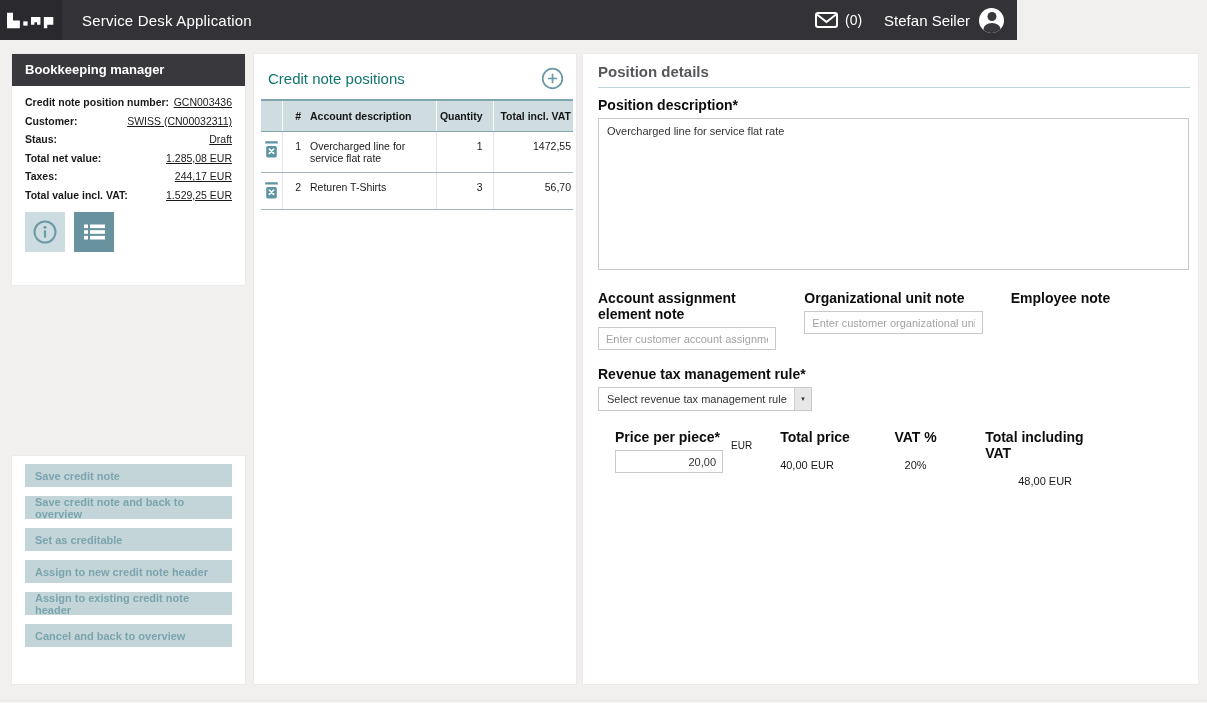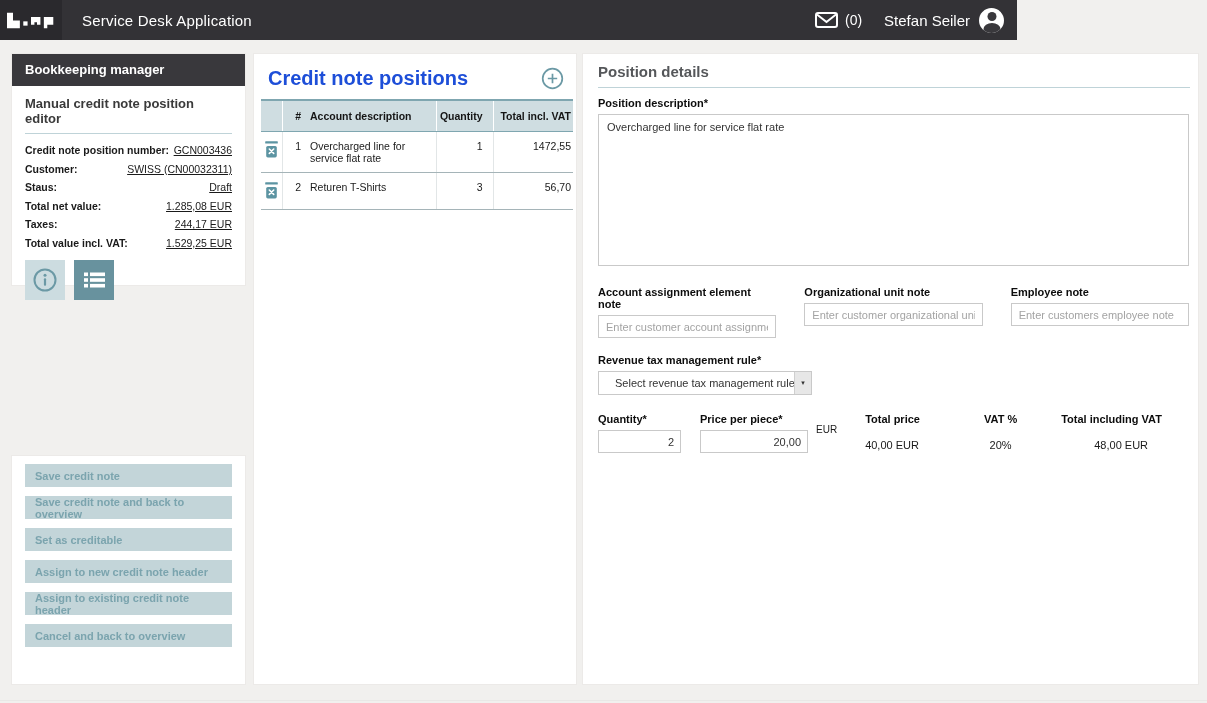--- a/index.html
+++ b/index.html
@@ -48,67 +48,67 @@
   .cmd-title { font-size:14.5px; font-weight:bold; color:#333; padding-bottom:6px; border-bottom:1px solid #bfd3d8; margin-bottom:10px; }
   .cmd-btn {
     display:block; width:100%; height:23px; margin-bottom:9px; border:none;
     background:#c3d5d9; color:#7ba4ae; font-weight:bold; font-size:11px;
     text-align:left; padding:0 10px; font-family:inherit; cursor:pointer;
   }
 
   
   .pos-card { left:253px; top:53px; width:324px; height:632px; }
   .panel-head { display:flex; align-items:center; justify-content:space-between; padding:13px 12px 9px 14px; }
-  .panel-title { font-size:20px; font-weight:bold; color:#1d4ed8; }
+  .panel-title { font-size:15px; font-weight:normal; color:#0f766e; }
   .pos-table { table-layout:fixed; border-collapse:collapse; width:312px; margin:0 5px 0 7px; font-size:10.5px; border-top:2px solid #7fa6b0; }
   .pos-table thead tr { background:#cfdde1; height:31px; }
   .pos-table th { font-weight:bold; color:#151515; border-bottom:1px solid #7fa6b0; }
   .pos-table td { border-bottom:1px solid #a5b4b8; padding-top:8px; padding-bottom:8px; vertical-align:top; }
   .c-trash { width:21px; text-align:center; }
   .c-num   { width:22px; text-align:right; padding-right:3px; }
   .c-desc  { text-align:left; padding-left:6px; padding-right:4px; }
   .c-qty   { width:57px; text-align:right; padding-right:10px; }
   .c-total { width:80px; text-align:right; padding-right:2px; }
   .pos-table th.c-trash, .pos-table th.c-desc, .pos-table th.c-qty { border-right:1px solid #fff; }
   .pos-table td.c-trash, .pos-table td.c-desc, .pos-table td.c-qty { border-right:1px solid #e2e6e7; }
   .trash-btn { background:none; border:none; cursor:pointer; padding:0; line-height:0; }
 
   
   .det-card { left:582px; top:53px; width:617px; height:632px; padding:9px 11px 0 15px; }
   .det-title { font-size:15px; font-weight:bold; color:#55575a; padding-bottom:7px; border-bottom:1px solid #bfd3d8; margin-bottom:9px; margin-right:-3px; }
-  .form-label { font-weight:bold; font-size:11px; color:#0d0d0d; margin-bottom:5px; }
+  .form-label { font-weight:bold; font-size:14px; color:#0d0d0d; margin-bottom:5px; }
   .desc-area {
     width:591px; height:152px; border:1px solid #c9c9c9; resize:none;
     font-family:inherit; font-size:11px; color:#333; padding:6px 8px;
   }
   .notes-row { display:flex; gap:28px; margin-top:16px; width:591px; }
   .note-field { flex:1 1 0; }
   .text-input {
     width:100%; height:23px; border:1px solid #c9c9c9; font-family:inherit;
     font-size:11px; color:#333; padding:0 7px; background:#fff;
   }
   .text-input::placeholder { color:#a3a3a3; }
   .tax-section { margin-top:16px; }
   .tax-select {
     width:214px; height:24px; border:1px solid #c9c9c9; background:#fff;
-    display:flex; align-items:center; font-size:11px; color:#333; cursor:pointer;padding-left:8px;
+    display:flex; align-items:center; font-size:11px; color:#333; cursor:pointer;
   }
   .tax-select .sel-text { flex:1; padding-left:8px; white-space:nowrap; overflow:hidden; }
   .sel-arrow-box { width:17px; height:22px; background:#e7e7e7; border-left:1px solid #cfcfcf; display:flex; align-items:center; justify-content:center; font-size:7px; color:#333; flex:0 0 auto; }
   .qty-row { display:flex; margin-top:18px; align-items:flex-start; }
   .qty-col { width:85px; }
   .qty-input { width:83px; height:23px; text-align:right; padding-right:6px; }
   .price-col { width:110px; margin-left:17px; }
   .price-input { width:108px; height:23px; text-align:right; padding-right:6px; }
   .eur-label { font-size:10px; padding-top:11px; margin-left:6px; }
   .stat-col { font-size:11px; }
   .stat-val { padding-top:9px; font-size:11px; color:#1a1a1a; }
   .col-totalprice { margin-left:28px; width:80px; }
   .col-vat { margin-left:28px; width:55px; text-align:center; }
-  .col-totalvat { margin-left:33px; width:120px; text-align:center; }
+  .col-totalvat { margin-left:42px; width:120px; text-align:center; }
   .col-totalvat .form-label { text-align:left; }
 
   .bottom-line { position:absolute; left:0; top:700px; width:1207px; height:1px; background:#e9e8e6; }
 
   svg { display:block; }
 </style>
 </head>
 <body>
 
 <div class="app-header">
@@ -133,21 +133,20 @@
     <span class="avatar">
       <span class="head"></span>
         <span class="torso"></span>
     </span>
   </div>
 </div>
 
 <div class="card bk-card">
   <div class="bk-head">Bookkeeping manager</div>
   <div class="bk-body">
-    <div class="editor-title">Manual credit note position editor</div>
 
     <div class="kv-row">
       <span class="kv-label">Credit note position number:</span>
       <span class="kv-value">GCN003436</span>
     </div>
     <div class="kv-row">
       <span class="kv-label">Customer:</span>
       <span class="kv-value">SWISS (CN00032311)</span>
     </div>
     <div class="kv-row">
@@ -280,37 +279,32 @@
     <div class="note-field">
       <div class="form-label">Account assignment element note</div>
       <input class="text-input" type="text" placeholder="Enter customer account assignment el..." style="">
     </div>
     <div class="note-field">
       <div class="form-label">Organizational unit note</div>
       <input class="text-input" type="text" placeholder="Enter customer organizational unit" style="">
     </div>
     <div class="note-field">
       <div class="form-label">Employee note</div>
-      <input class="text-input" type="text" placeholder="Enter customers employee note" style="">
     </div>
   </div>
 
   <div class="tax-section">
     <div class="form-label">Revenue tax management rule*</div>
     <div class="tax-select">
       <span class="sel-text">Select revenue tax management rule</span>
       <span class="sel-arrow-box">▾</span>
     </div>
   </div>
 
   <div class="qty-row">
-    <div class="qty-col">
-      <div class="form-label">Quantity*</div>
-      <input class="text-input qty-input" type="text" value="2" style="">
-    </div>
     <div class="price-col">
       <div class="form-label">Price per piece*</div>
       <input class="text-input price-input" type="text" value="20,00" style="">
     </div>
     <div class="eur-label">EUR</div>
     <div class="stat-col col-totalprice">
       <div class="form-label">Total price</div>
       <div class="stat-val">40,00 EUR</div>
     </div>
     <div class="stat-col col-vat">

